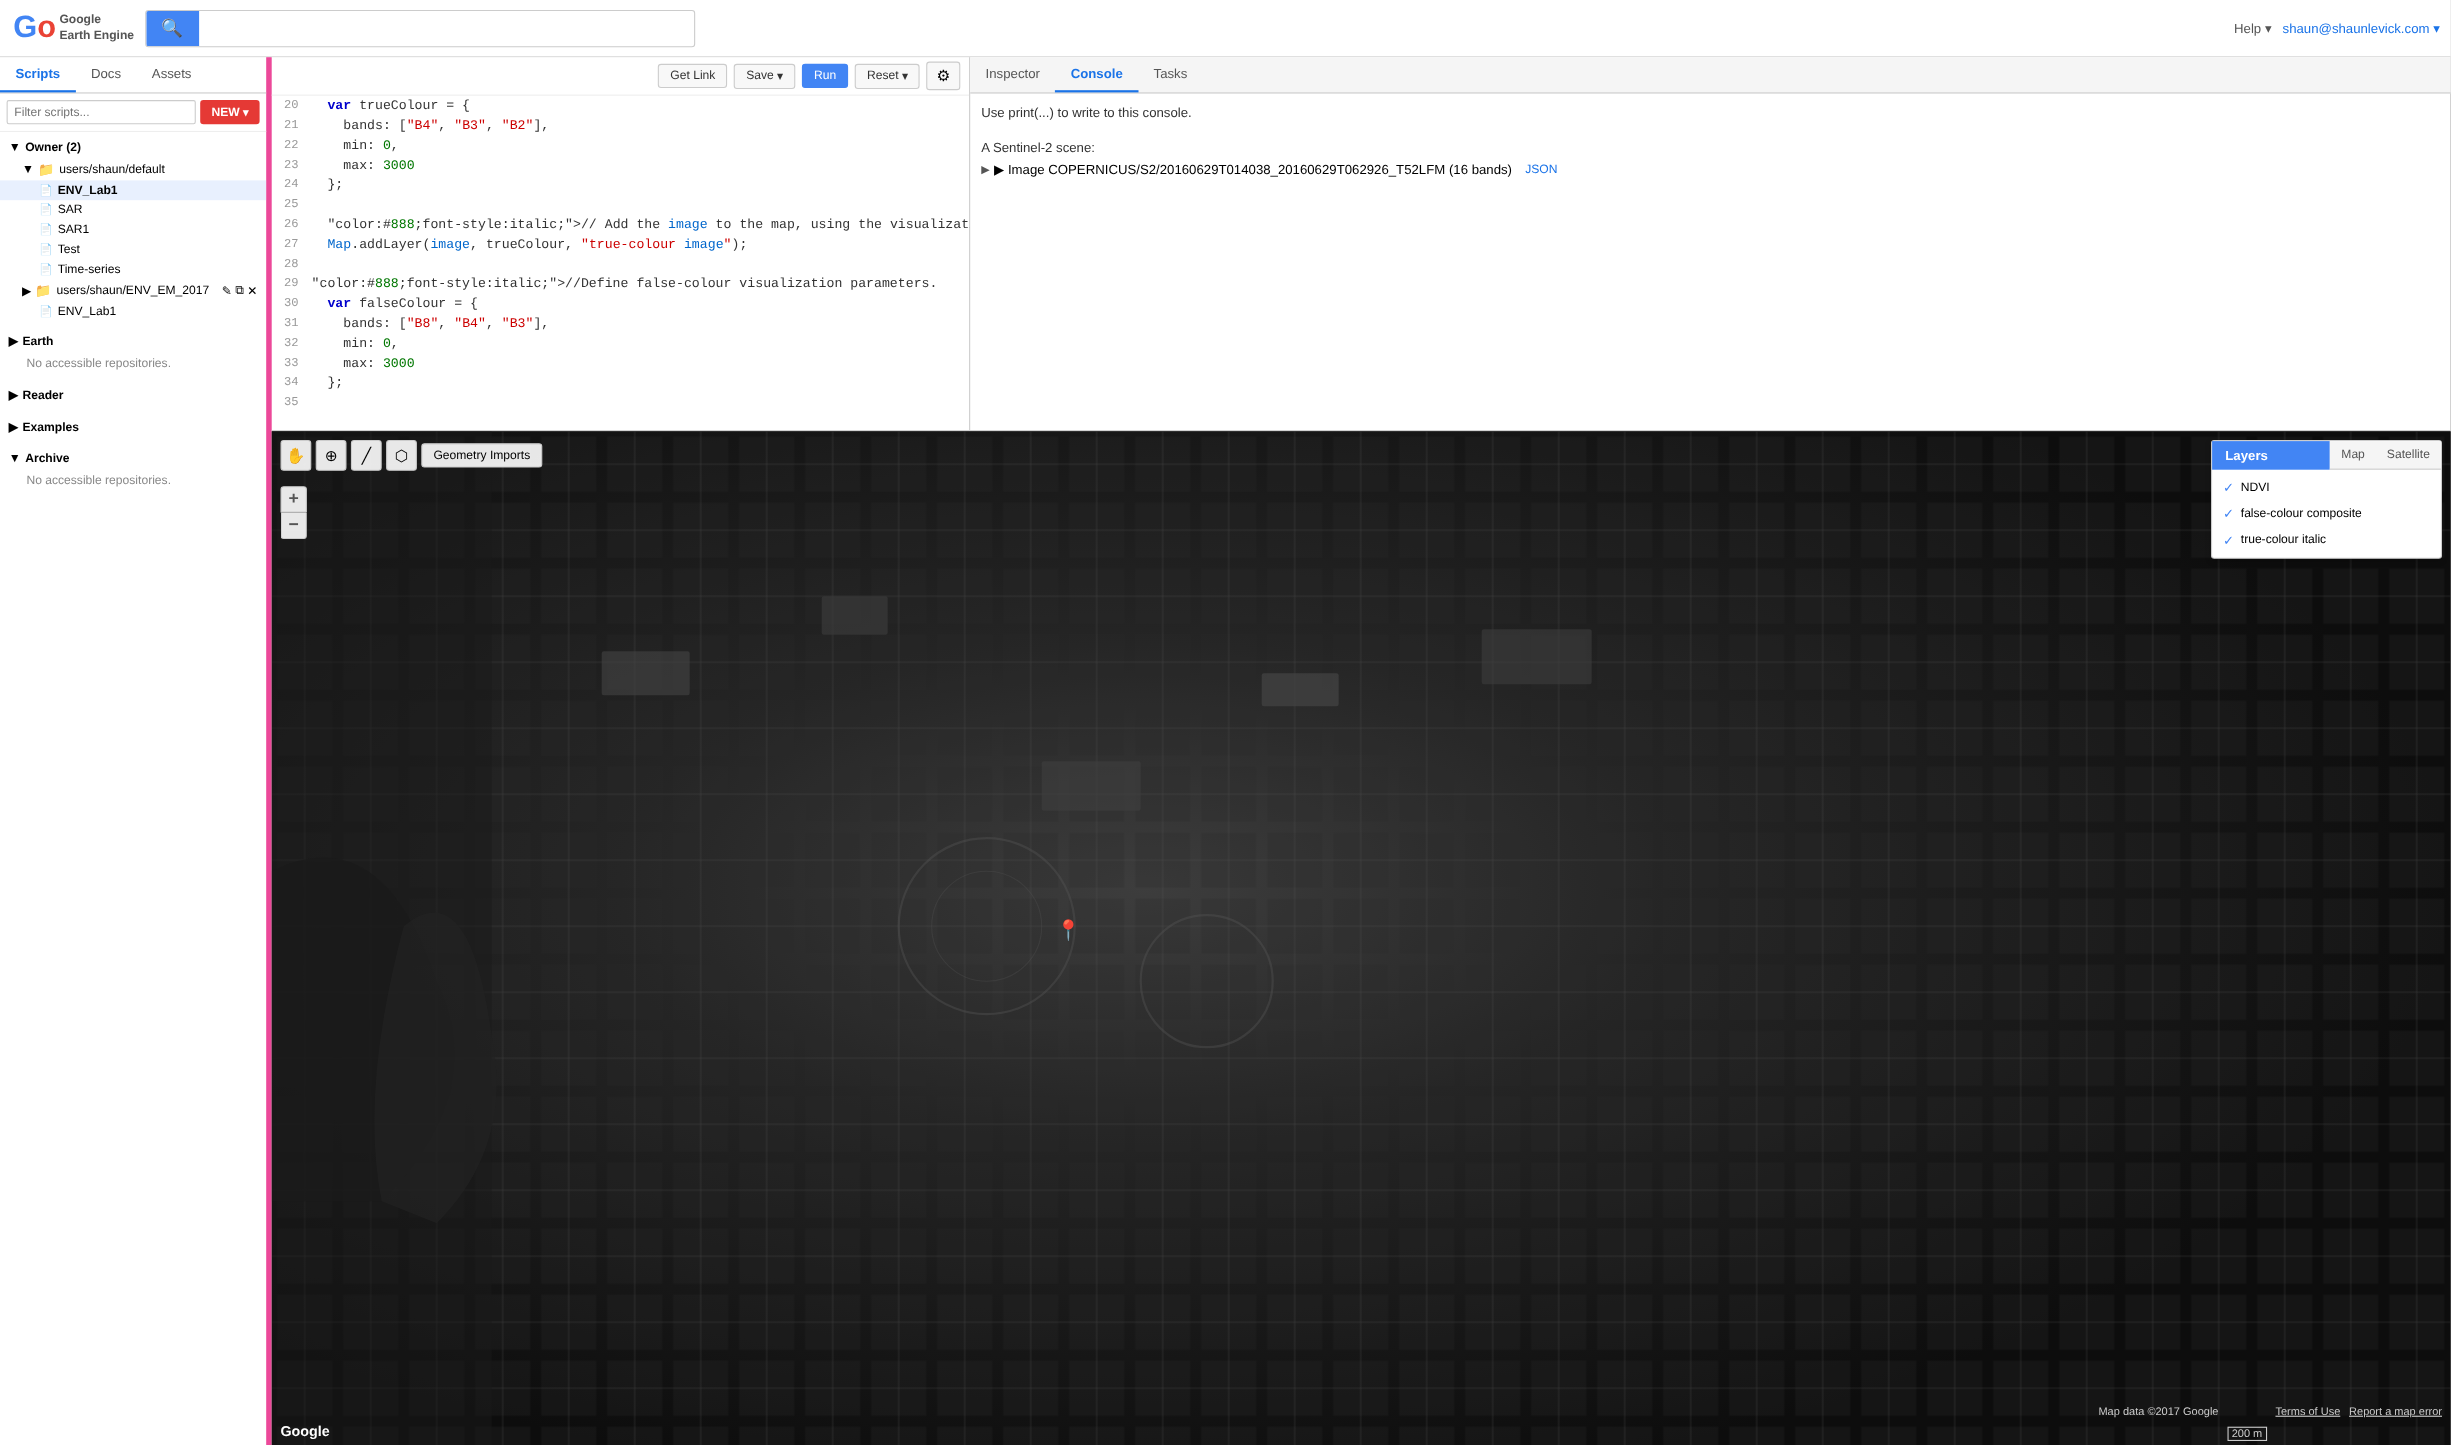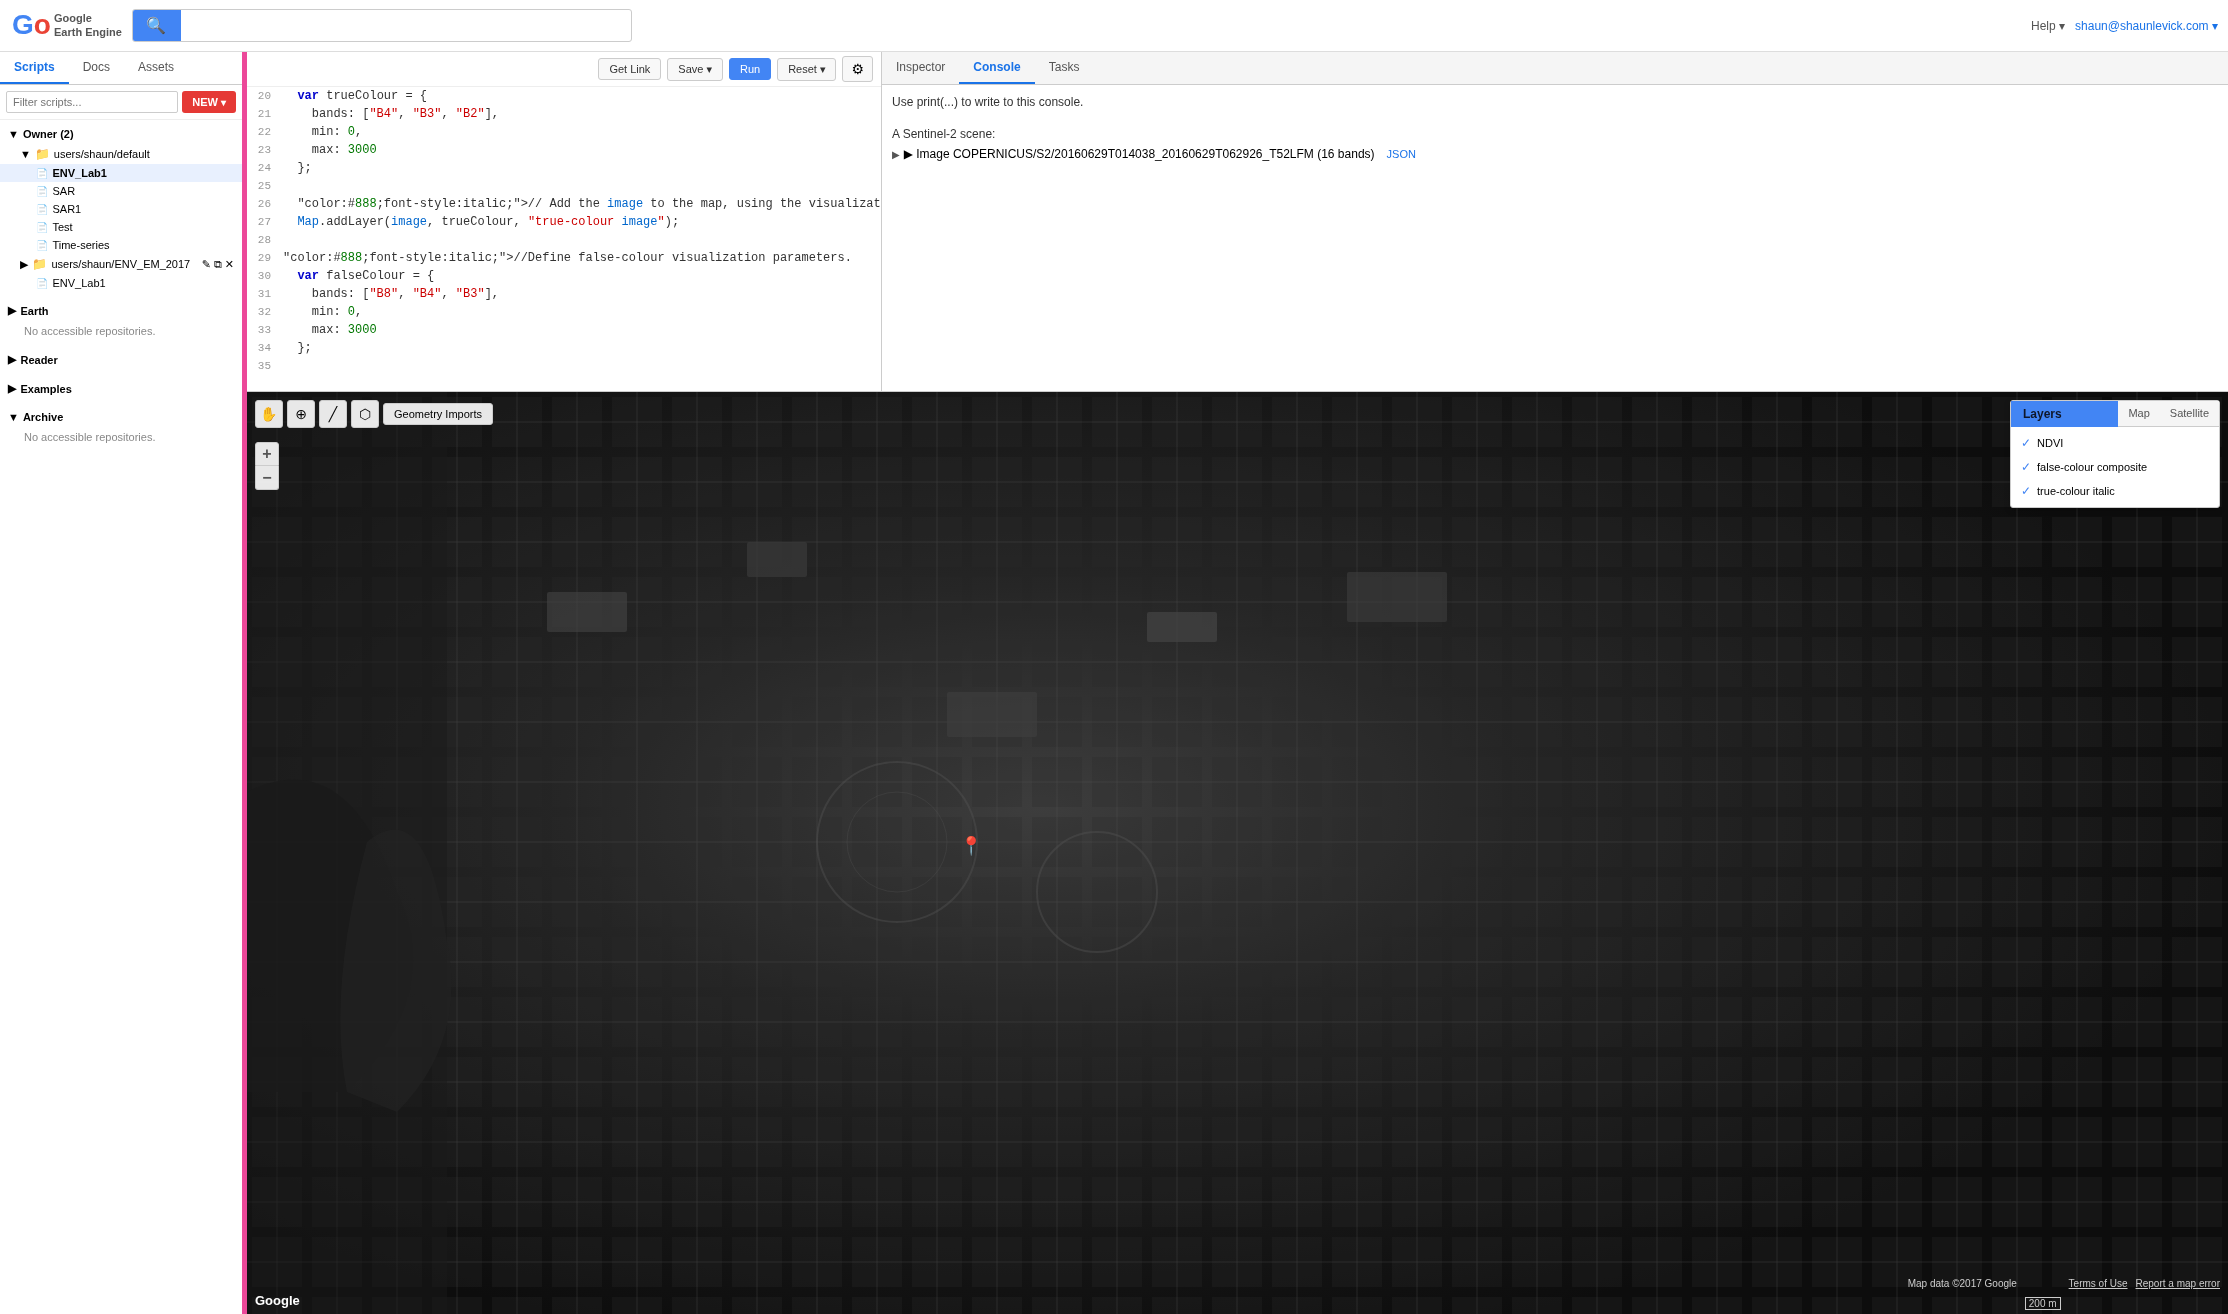--- a/index.html
+++ b/index.html
@@ -444,21 +444,21 @@
         </div>
         <div class="zoom-btn" style="width:24px;height:24px;background:rgba(255,255,255,0.9);border:1px solid #ccc;border-top:none;border-radius:0 0 3px 3px;display:flex;align-items:center;justify-content:center;cursor:pointer;font-size:16px;font-weight:bold;color:#555;">
           <span>−</span>
         </div>
       </div>
 
       <div class="map-marker" style="position:absolute;top:48%;left:36%;font-size:18px;color:#e53935;">📍</div>
 
       <div id="layers-panel" style="position:absolute;top:8px;right:8px;z-index:10;background:#fff;border:1px solid #ccc;border-radius:3px;min-width:210px;box-shadow:0 2px 6px rgba(0,0,0,0.2);">
         <div style="display:flex;">
-          <div style="background:#4285f4;color:#0f172a;padding:6px 12px;font-size:12px;font-weight:bold;flex:1;">Layers</div>
+          <div style="background:#4285f4;color:#ffffff;padding:6px 12px;font-size:12px;font-weight:bold;flex:1;">Layers</div>
           <div style="padding:6px 10px;font-size:11px;cursor:pointer;color:#555;border-bottom:1px solid #ccc;background:#f5f5f5;">Map</div>
           <div style="padding:6px 10px;font-size:11px;cursor:pointer;color:#555;border-bottom:1px solid #ccc;background:#f5f5f5;">Satellite</div>
         </div>
         <div class="layers-list">
           <div class="layer-item">
             <span class="layer-check">✓</span>
             <span>NDVI</span>
           </div>
           <div class="layer-item">
             <span class="layer-check">✓</span>

